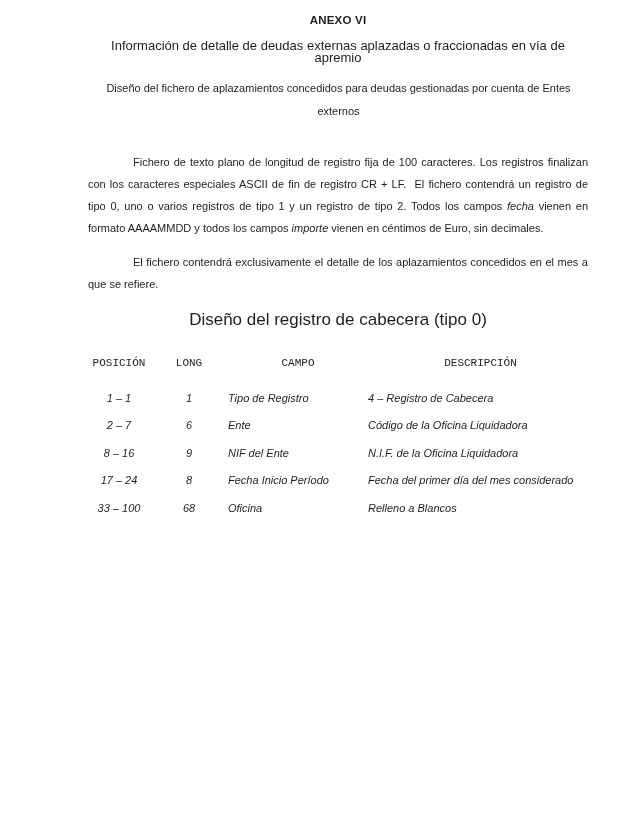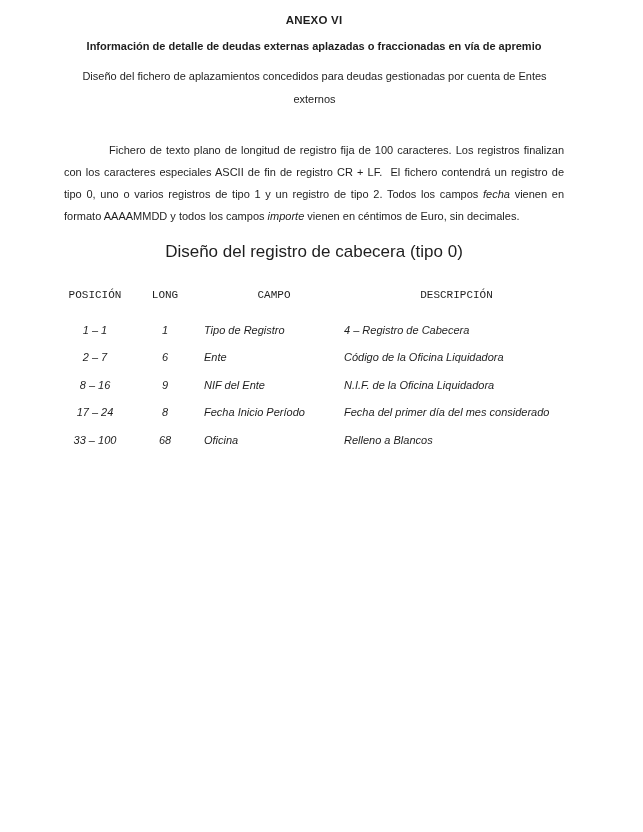--- a/index.html
+++ b/index.html
@@ -13,35 +13,35 @@
     height: 832px;
     background: #ffffff;
     color: #1e1e1e;
     font-family: "Liberation Sans", "DejaVu Sans", sans-serif;
     font-size: 11px;
     overflow: hidden;
     box-sizing: border-box;
     padding-top: 14px;
   }
   .content {
-    margin-left: 64px;
+    margin-left: 88px;
     width: 500px;
   }
   .doc-title {
     text-align: center;
     font-weight: bold;
     font-size: 11.5px;
     line-height: 12px;
     letter-spacing: 0.2px;
   }
   .doc-subtitle {
     margin-top: 14px;
     text-align: center;
-    font-weight: bold;
-    font-size: 11px;
+    font-weight: normal;
+    font-size: 13px;
     line-height: 12px;
   }
   .file-design-heading {
     margin-top: 13px;
     text-align: center;
     font-size: 11px;
     line-height: 23px;
     width: 505px;
     margin-left: -2px;
   }
@@ -101,20 +101,21 @@
   <div class="content">
 
     <div class="doc-title">ANEXO VI</div>
 
     <div class="doc-subtitle">Información de detalle de deudas externas aplazadas o fraccionadas en vía de apremio</div>
 
     <div class="file-design-heading">Diseño del fichero de aplazamientos concedidos para deudas gestionadas por cuenta de Entes externos</div>
 
     <p class="para p1"><span>Fichero de texto plano de longitud de registro fija de 100 caracteres. Los registros finalizan con los caracteres especiales ASCII de fin de registro CR + LF.  El fichero contendrá un registro de tipo 0, uno o varios registros de tipo 1 y un registro de tipo 2. Todos los campos </span><span class="italic">fecha</span><span> vienen en formato AAAAMMDD y todos los campos </span><span class="italic">importe</span><span> vienen en céntimos de Euro, sin decimales.</span></p>
 
+    <p class="para p2">El fichero contendrá exclusivamente el detalle de los aplazamientos concedidos en el mes a que se refiere.</p>
 
     <div class="section-heading">Diseño del registro de cabecera (tipo 0)</div>
 
     <table class="fields">
       <colgroup>
         <col class="c1">
           <col class="c2">
           <col class="c3">
           <col class="c4">
       </colgroup>

